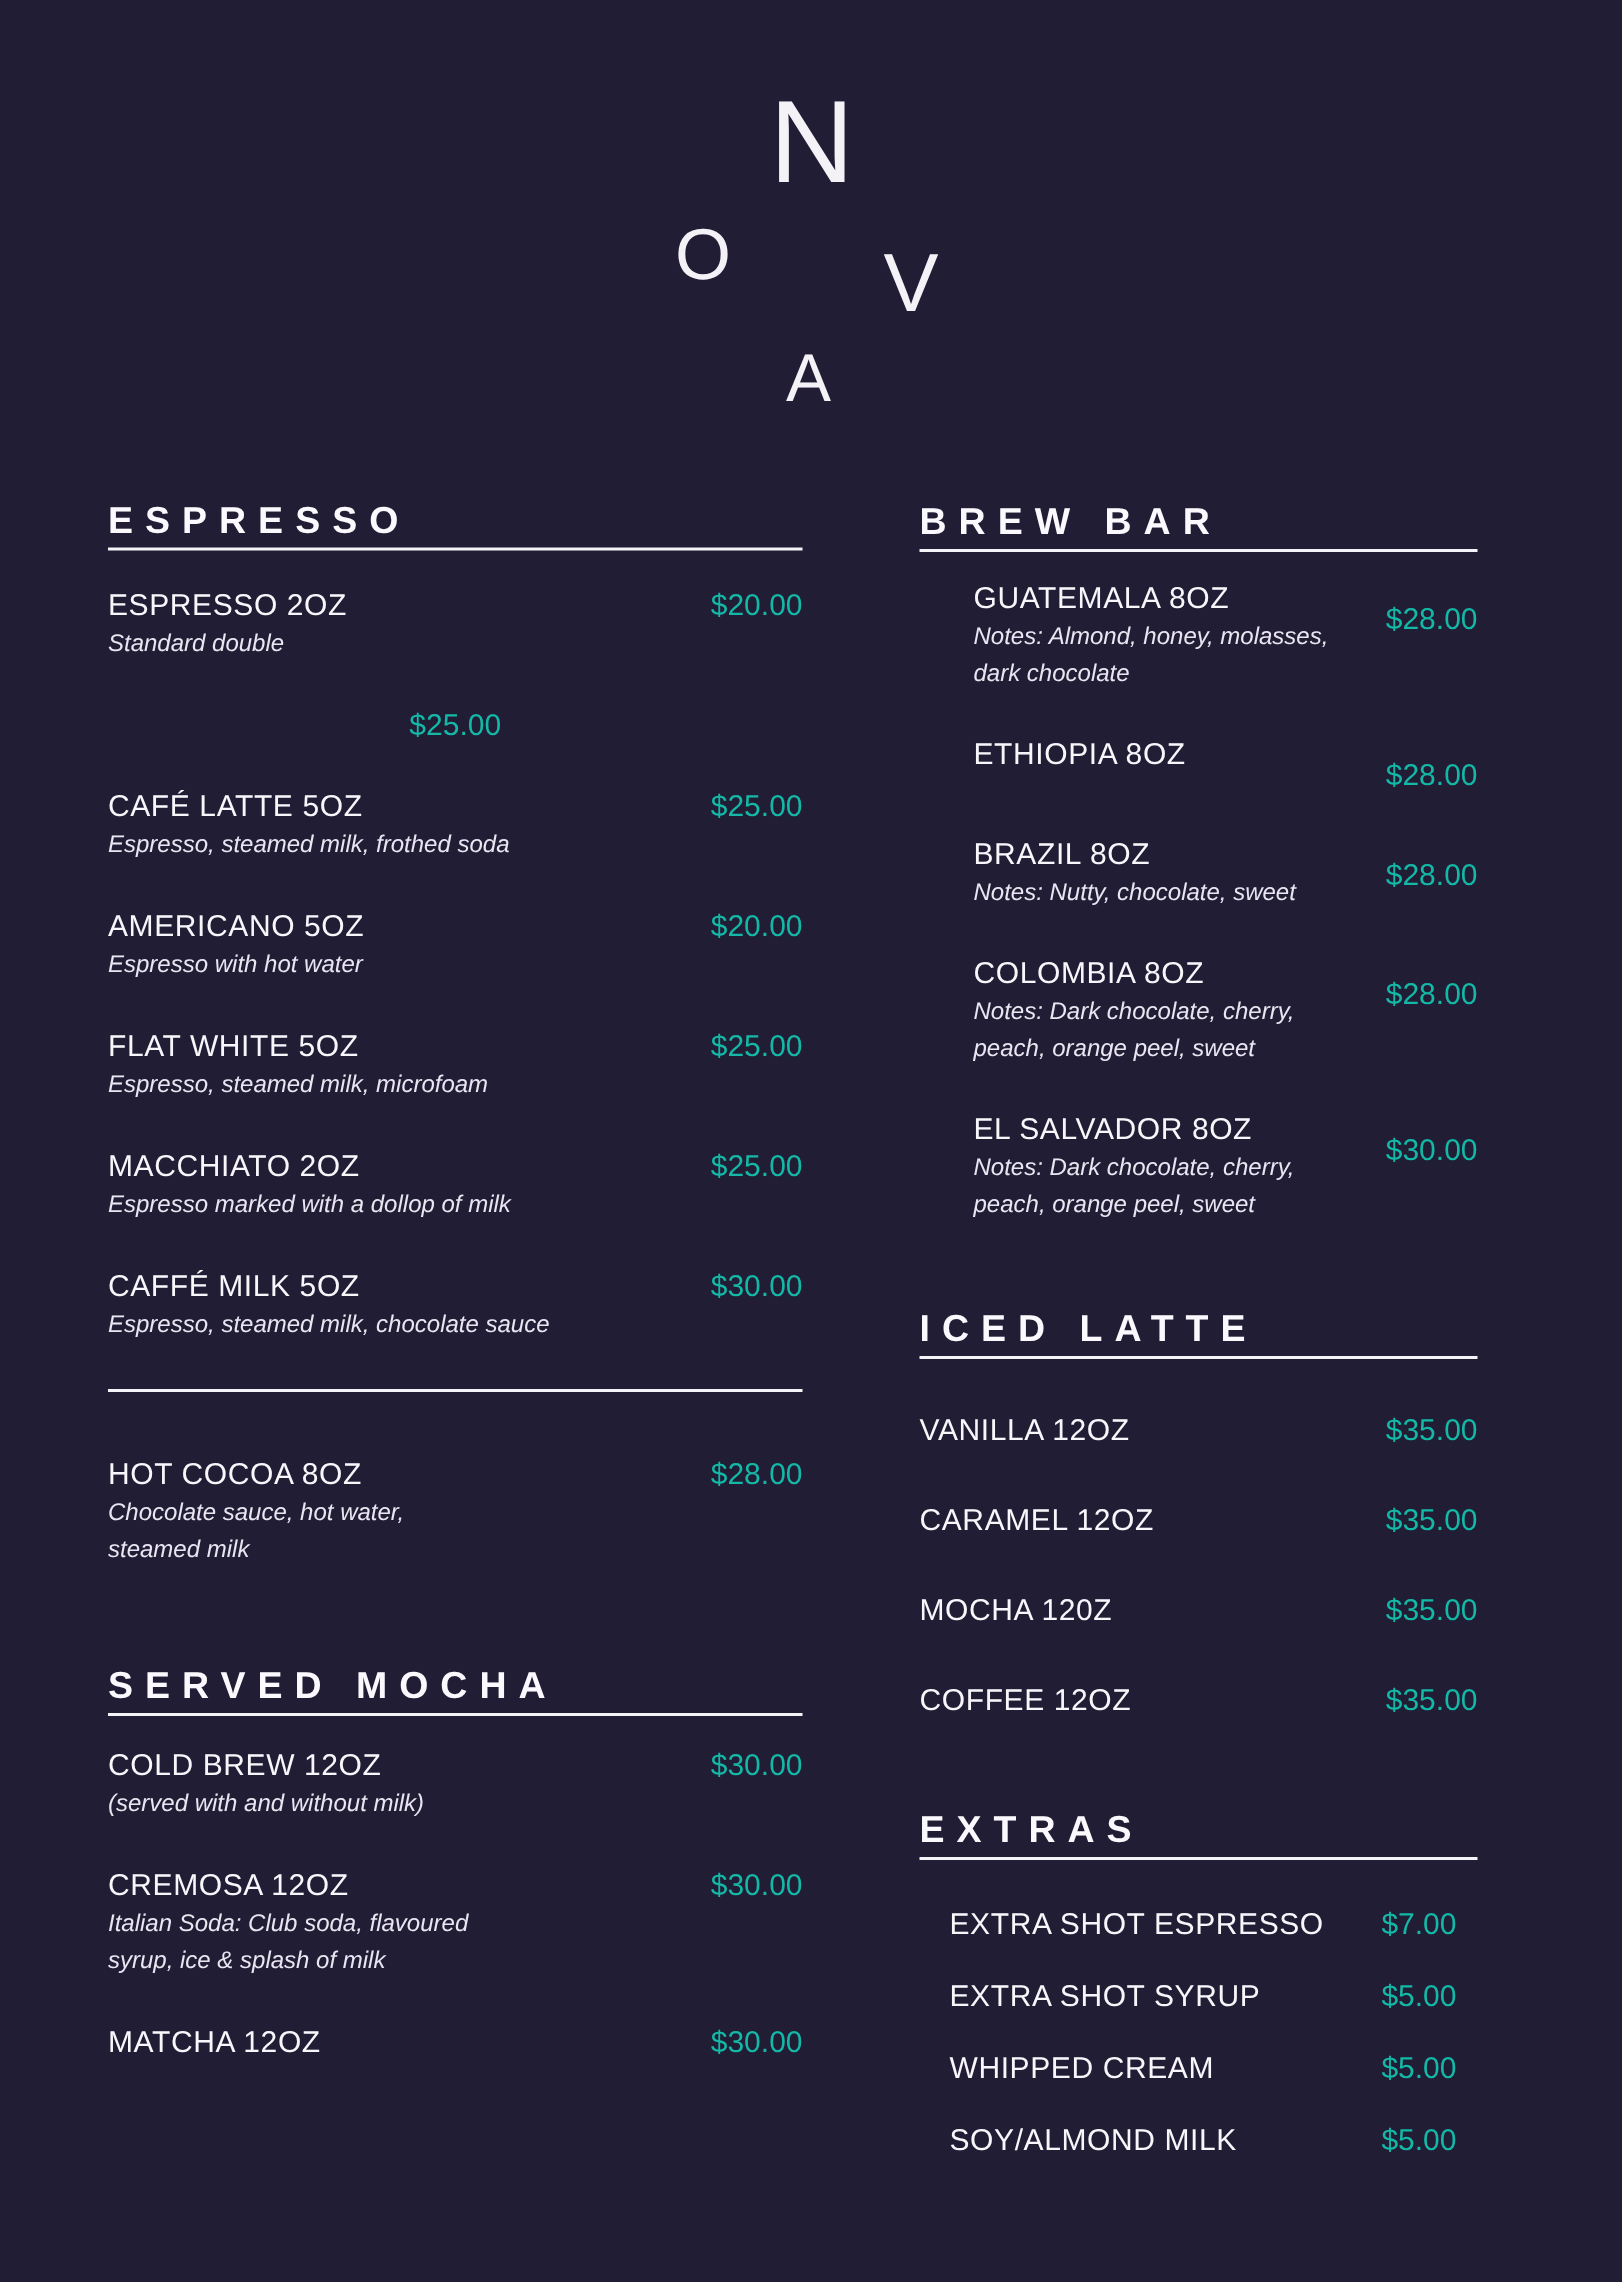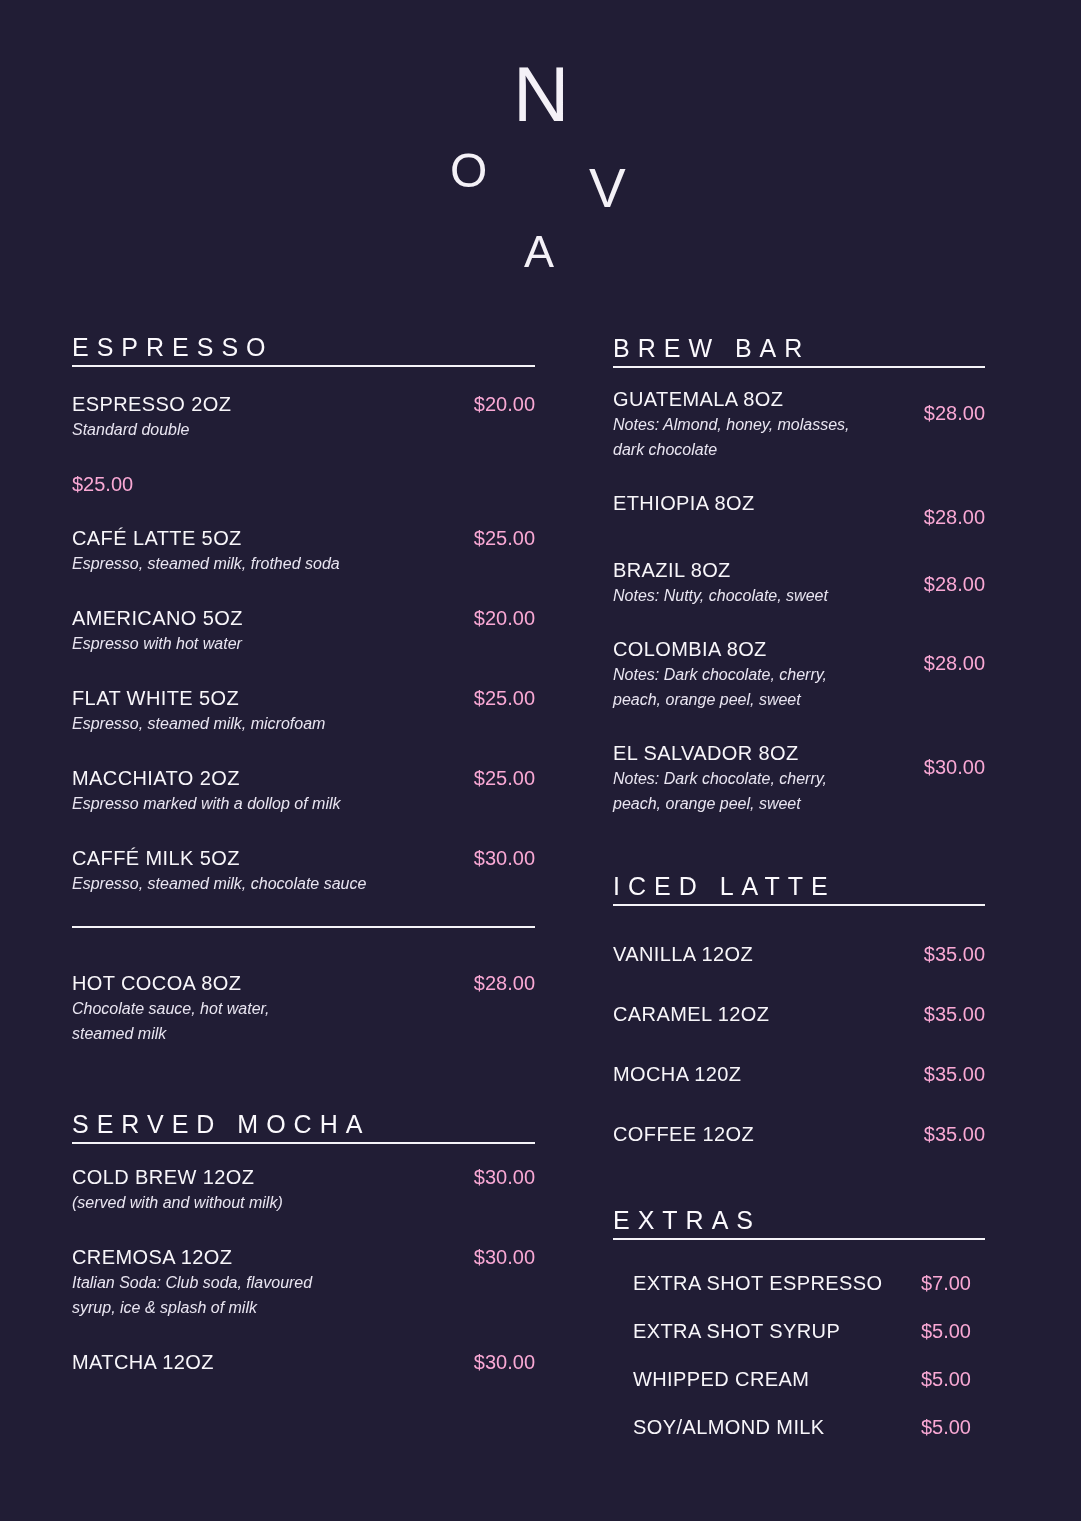--- a/index.html
+++ b/index.html
@@ -24,30 +24,30 @@
 
   
   .col-left  { position: absolute; left: 72px;  top: 332px; width: 463px; }
   .col-right { position: absolute; left: 613px; top: 333px; width: 372px; }
 
   
   .sec-title {
     margin: 0;
     font-size: 25px;
     line-height: 30px;
-    font-weight: 400;
+    font-weight: 700;
     letter-spacing: 8px;
     color: #fbf9fd;
     white-space: nowrap;
   }
   .sec-rule { height: 2px; background: #f5f3f8; margin-top: 3px; }
 
   .items { margin-top: 25px; }
 
-  .item { display: flex; justify-content: space-between; align-items: flex-start; margin-bottom: 30px; }
+  .item { display: flex; justify-content: center; align-items: flex-start; margin-bottom: 30px; }
   .item:last-child { margin-bottom: 0; }
   .item-main { flex: 1 1 auto; min-width: 0; padding-right: 12px; }
   .item-name {
     font-size: 20px;
     line-height: 24px;
     letter-spacing: 0.4px;
     color: #f8f6fa;
   }
   .item-desc {
     font-size: 16px;
@@ -55,29 +55,29 @@
     font-style: italic;
     margin-top: 1px;
     color: #e9e5f1;
     white-space: pre-line;
   }
   .item-price {
     flex: 0 0 auto;
     font-size: 20px;
     line-height: 24px;
     text-align: right;
-    color: #f9a8d4;
+    color: #14b8a6;
   }
 
   .divider { height: 2px; background: #f5f3f8; margin-top: 24px; margin-bottom: 43px; }
 
   
   .sec-served   { margin-top: 63px; }
   .sec-served   .items { margin-top: 21px; }
-  .sec-brew     .items { margin-top: 19px; }
+  .sec-brew     .items { margin-top: 19px; margin-left: 36px; }
   .sec-brew     .item  { margin-bottom: 29px; }
   .sec-brew     .item-price { margin-top: 14px; }
   .sec-iced     { margin-top: 55px; }
   .sec-iced     .items { margin-top: 30px; }
   .sec-iced     .item  { margin-bottom: 24px; margin-top: 36px; }
   .sec-extras   { margin-top: 59px; }
   .sec-extras   .items { margin-top: 31px; }
   .sec-extras   .item  { margin-bottom: 24px; margin-left: 20px; }
   .sec-extras   .item-price { padding-right: 14px; }
 </style>

